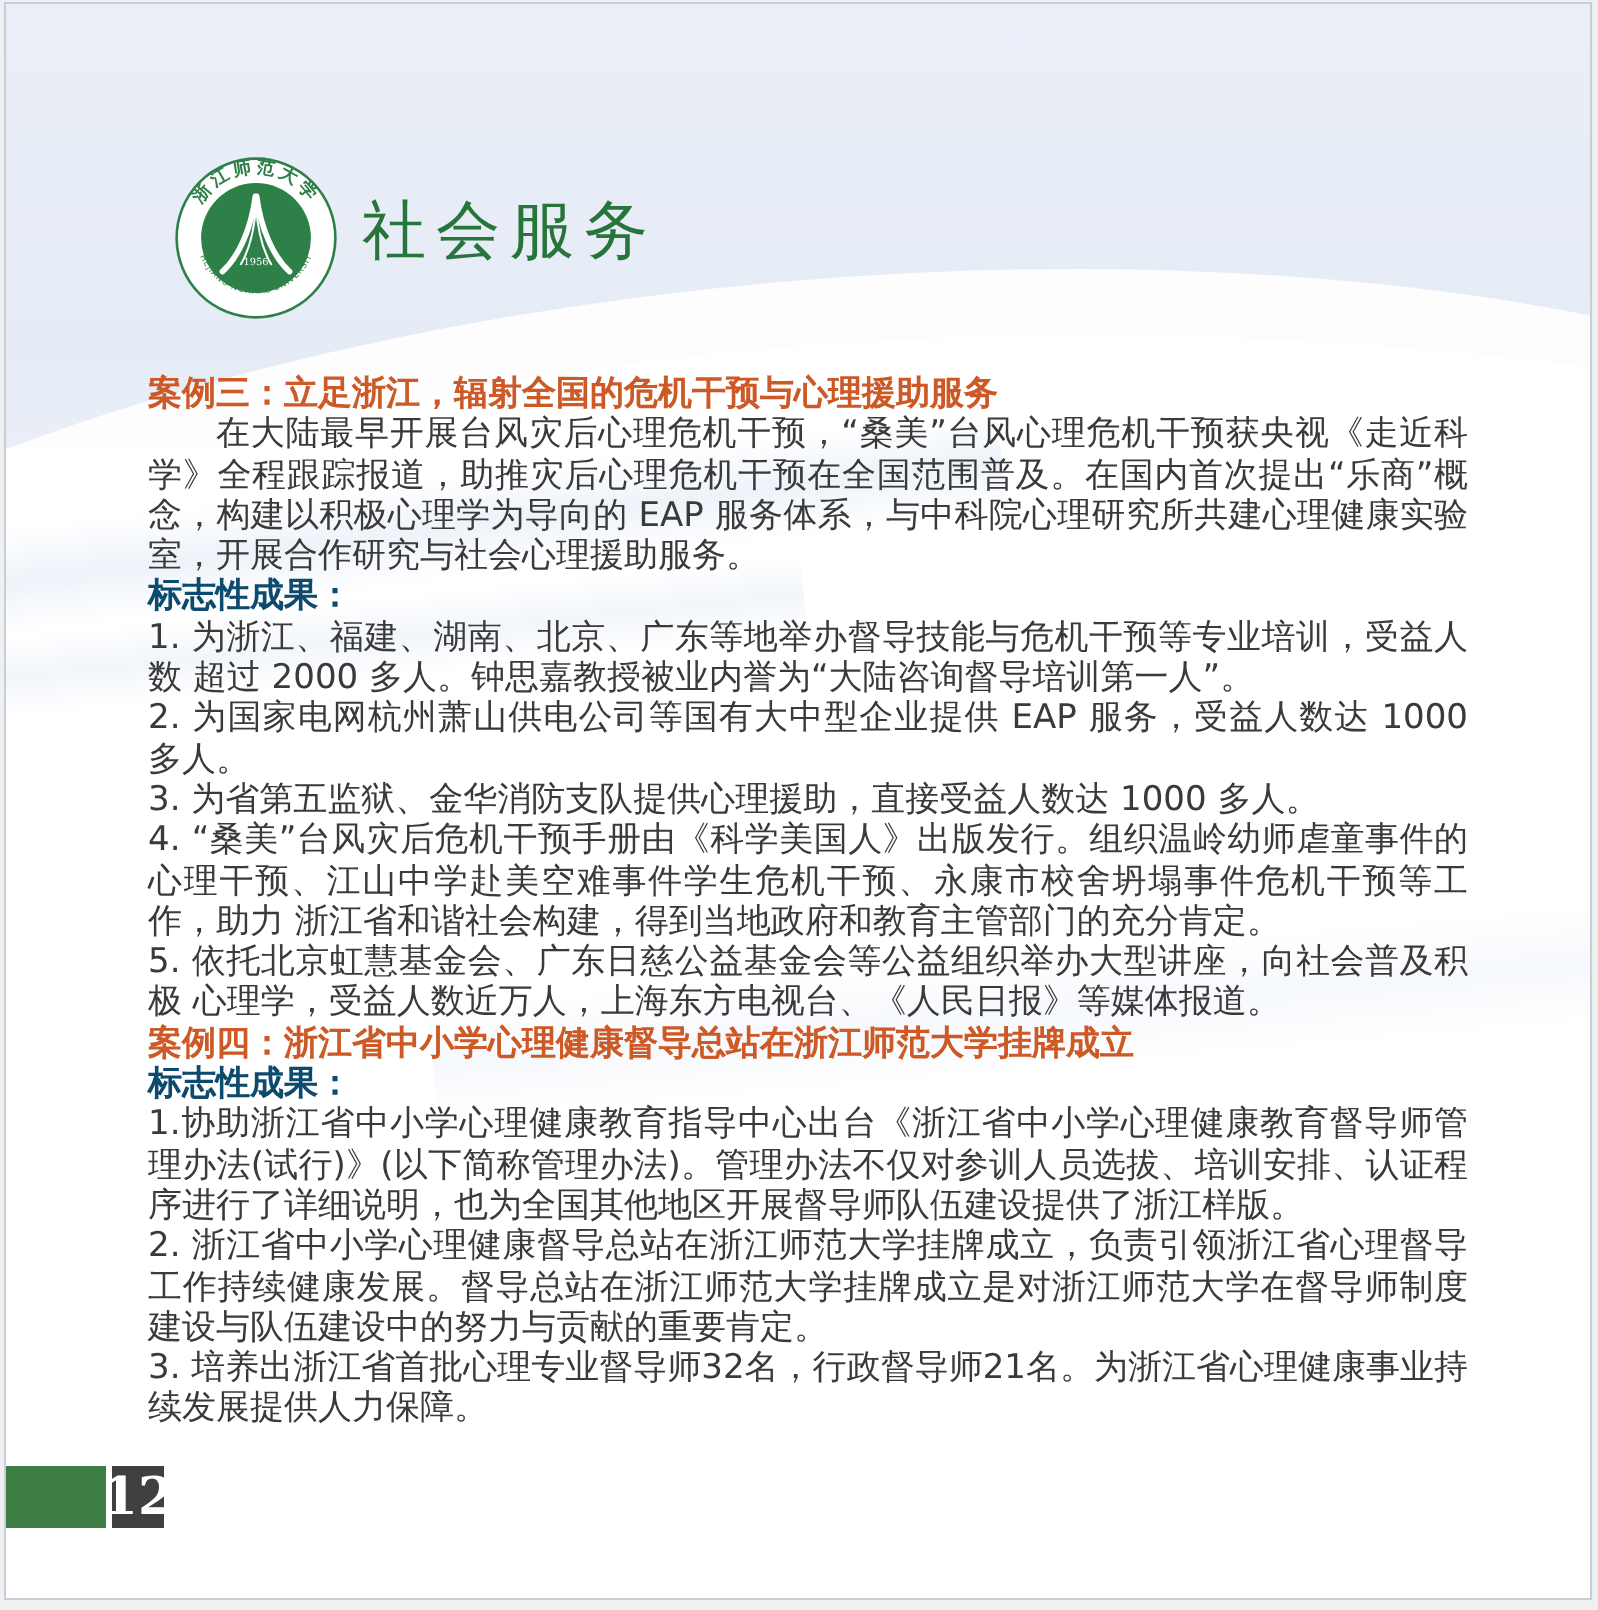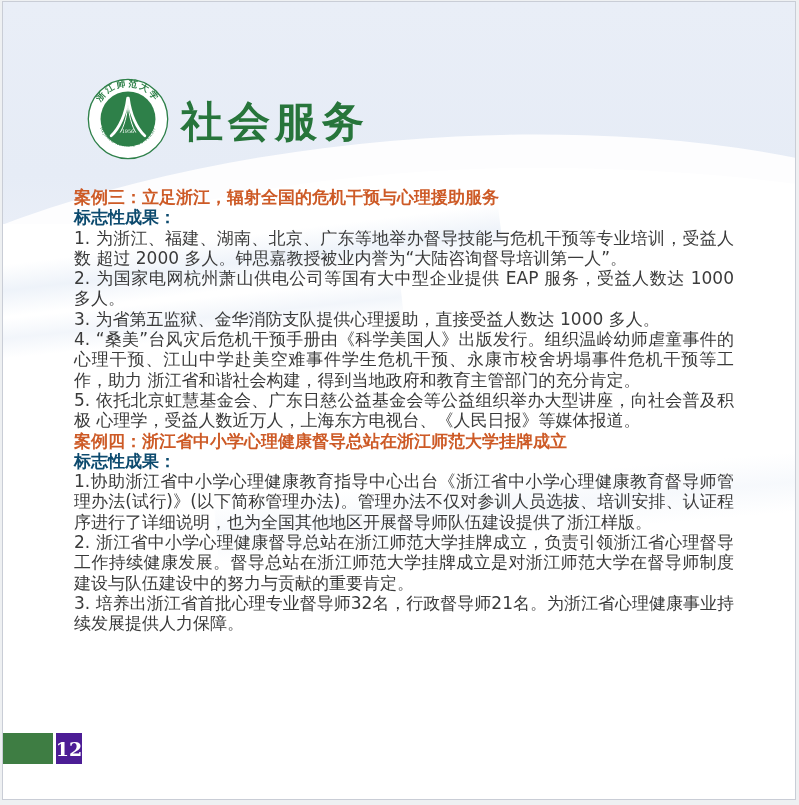--- a/index.html
+++ b/index.html
@@ -40,38 +40,38 @@
   }
   .band-3{
     position:absolute;right:-120px;top:470px;width:700px;height:60px;
     background:linear-gradient(180deg,rgba(232,238,247,0.0),rgba(230,237,247,0.35),rgba(232,238,247,0.0));
     transform:rotate(-5deg);
   }
   
   .logo-wrap{position:absolute;left:84px;top:76px;width:82px;height:82px;}
   .page-title{
     position:absolute;left:178px;top:92px;margin:0;
-    font-size:42px;font-weight:700;letter-spacing:5px;color:#27753b;
+    font-size:32px;font-weight:400;letter-spacing:5px;color:#27753b;
   }
   
   .content{
     position:absolute;left:71px;top:185px;width:660px;
     font-size:17px;line-height:20.3px;color:#3a3a3a;text-align:justify;
   }
   .content p{margin:0;padding:0;}
   .h-case{color:#cd5a26;font-weight:700;}
   .h-result{color:#0c4a6e;font-weight:700;}
   .p-intro{text-indent:2em;}
   
   .pagebar{position:absolute;left:0px;top:731px;height:31px;display:flex;align-items:stretch;}
   .pagebar .strip{width:50px;background:#3e7d43;}
   .pagebar .gap{width:3px;background:#ffffff;}
   .pagebar .numbox{
-    width:26px;background:#4c1d95;color:#ffffff;
-    font-family:"DejaVu Serif","Liberation Serif",serif;font-weight:700;font-size:19px;
+    width:26px;background:#404040;color:#ffffff;
+    font-family:"DejaVu Serif","Liberation Serif",serif;font-weight:700;font-size:26px;
     display:flex;align-items:center;justify-content:center;text-align:center;
   }
 </style>
 </head>
 <body>
 
 <div class="page">
   <div class="card">
 
     <div class="hero">
@@ -101,20 +101,21 @@
         <text font-size="5.1" fill="#2e8049" letter-spacing="0.55">
           <textPath href="#arcBot" startOffset="50%" text-anchor="middle">ZHEJIANG NORMAL UNIVERSITY</textPath>
         </text>
       </svg>
     </div>
 
     <h1 class="page-title">社会服务</h1>
 
     <div class="content">
       <p class="h-case">案例三：立足浙江，辐射全国的危机干预与心理援助服务</p>
+      <p class="p-intro">在大陆最早开展台风灾后心理危机干预，“桑美”台风心理危机干预获央视《走近科学》全程跟踪报道，助推灾后心理危机干预在全国范围普及。在国内首次提出“乐商”概念，构建以积极心理学为导向的 EAP 服务体系，与中科院心理研究所共建心理健康实验室，开展合作研究与社会心理援助服务。</p>
       <p class="h-result">标志性成果：</p>
       <p>1. 为浙江、福建、湖南、北京、广东等地举办督导技能与危机干预等专业培训，受益人数 超过 2000 多人。钟思嘉教授被业内誉为“大陆咨询督导培训第一人”。</p>
       <p>2. 为国家电网杭州萧山供电公司等国有大中型企业提供 EAP 服务，受益人数达 1000 多人。</p>
       <p>3. 为省第五监狱、金华消防支队提供心理援助，直接受益人数达 1000 多人。</p>
       <p>4. “桑美”台风灾后危机干预手册由《科学美国人》出版发行。组织温岭幼师虐童事件的 心理干预、江山中学赴美空难事件学生危机干预、永康市校舍坍塌事件危机干预等工作，助力 浙江省和谐社会构建，得到当地政府和教育主管部门的充分肯定。</p>
       <p>5. 依托北京虹慧基金会、广东日慈公益基金会等公益组织举办大型讲座，向社会普及积极 心理学，受益人数近万人，上海东方电视台、《人民日报》等媒体报道。</p>
 
       <p class="h-case">案例四：浙江省中小学心理健康督导总站在浙江师范大学挂牌成立</p>
       <p class="h-result">标志性成果：</p>
       <p>1.协助浙江省中小学心理健康教育指导中心出台《浙江省中小学心理健康教育督导师管理办法(试行)》(以下简称管理办法)。管理办法不仅对参训人员选拔、培训安排、认证程序进行了详细说明，也为全国其他地区开展督导师队伍建设提供了浙江样版。</p>

